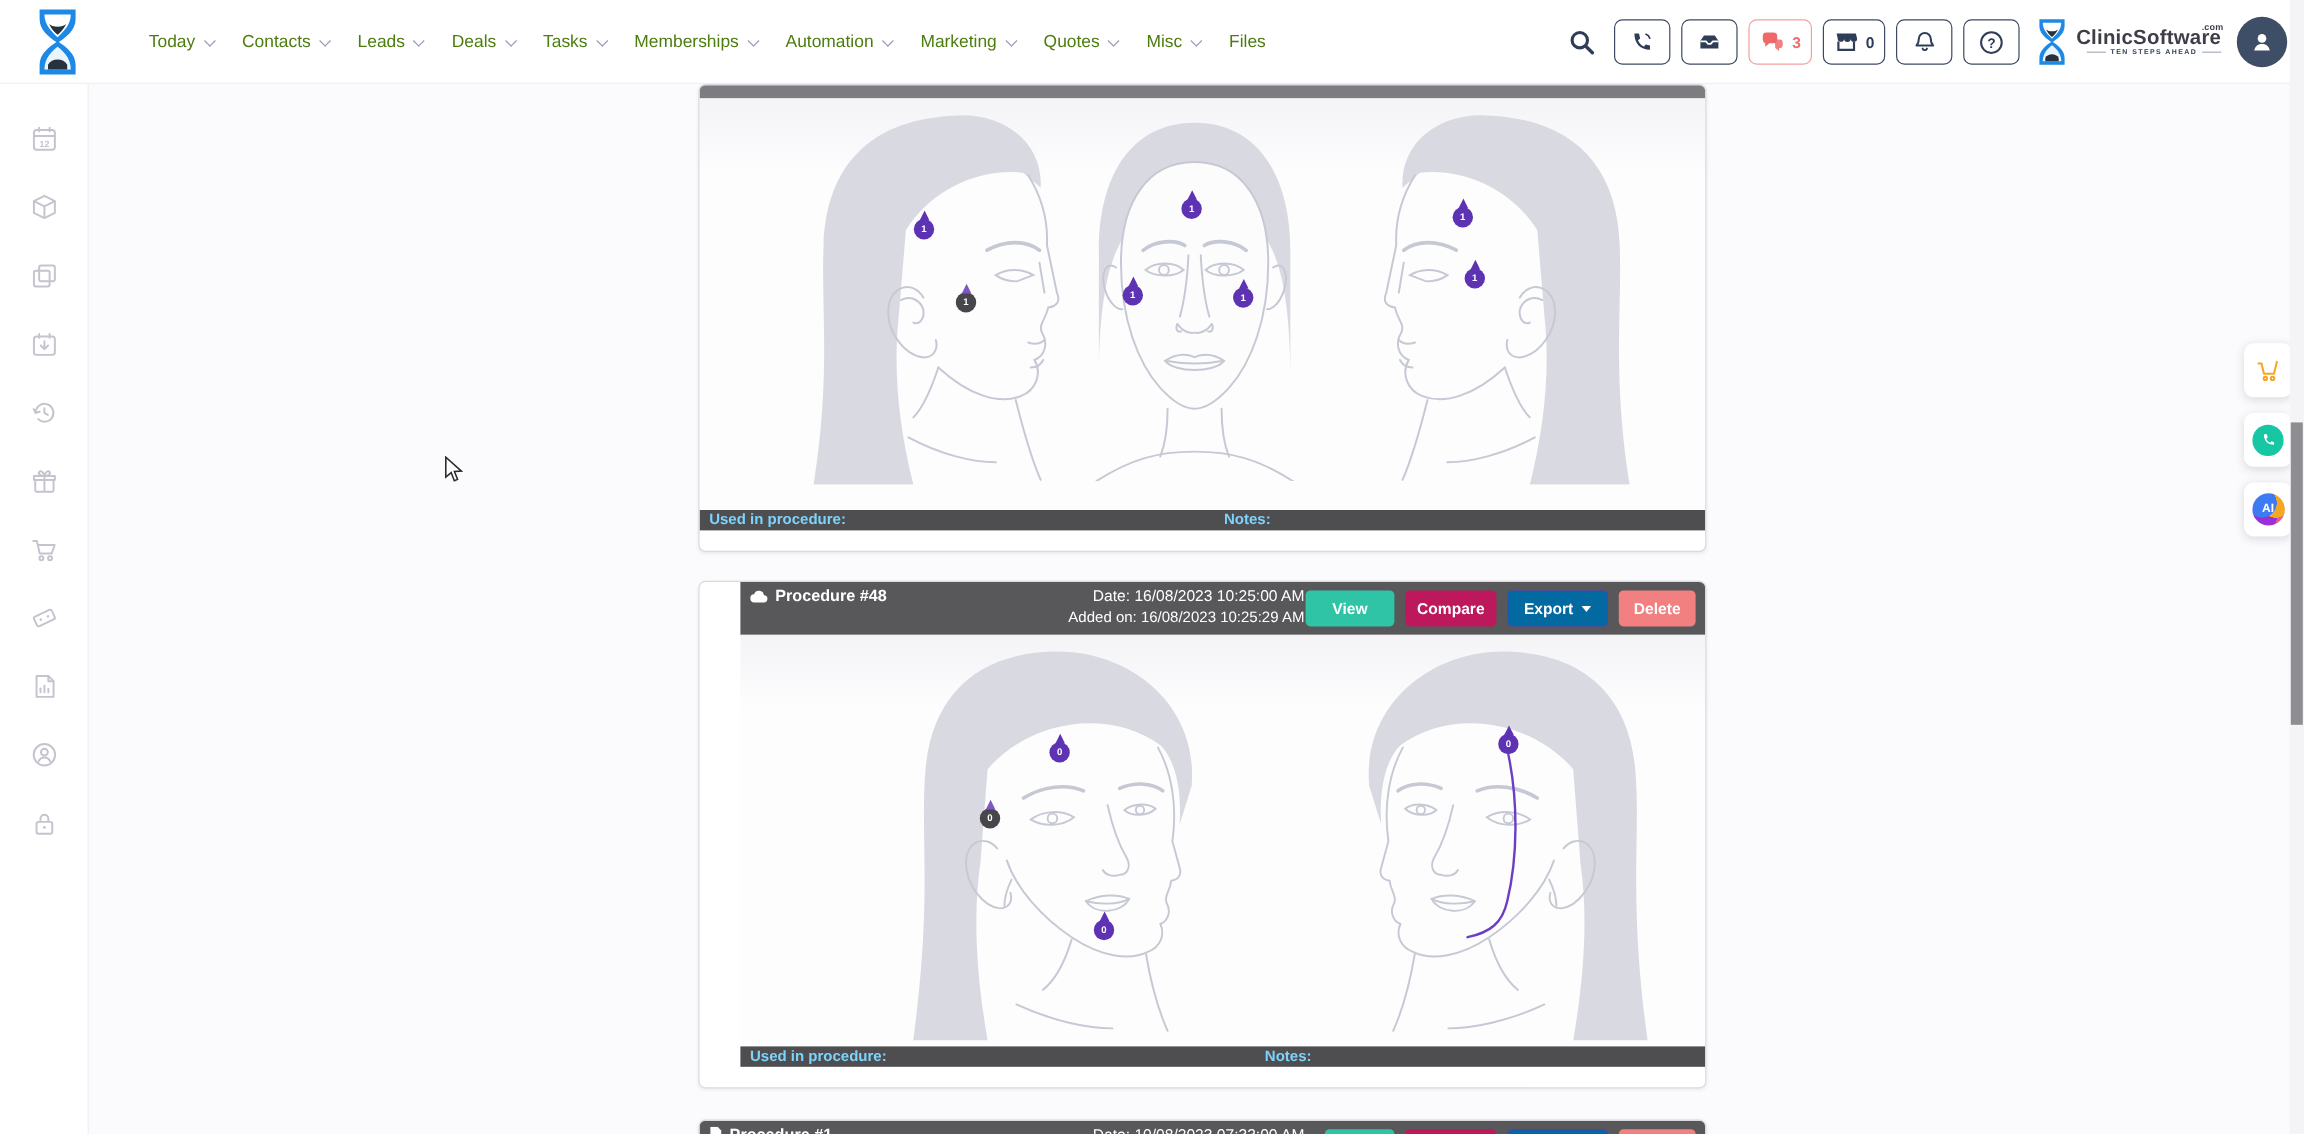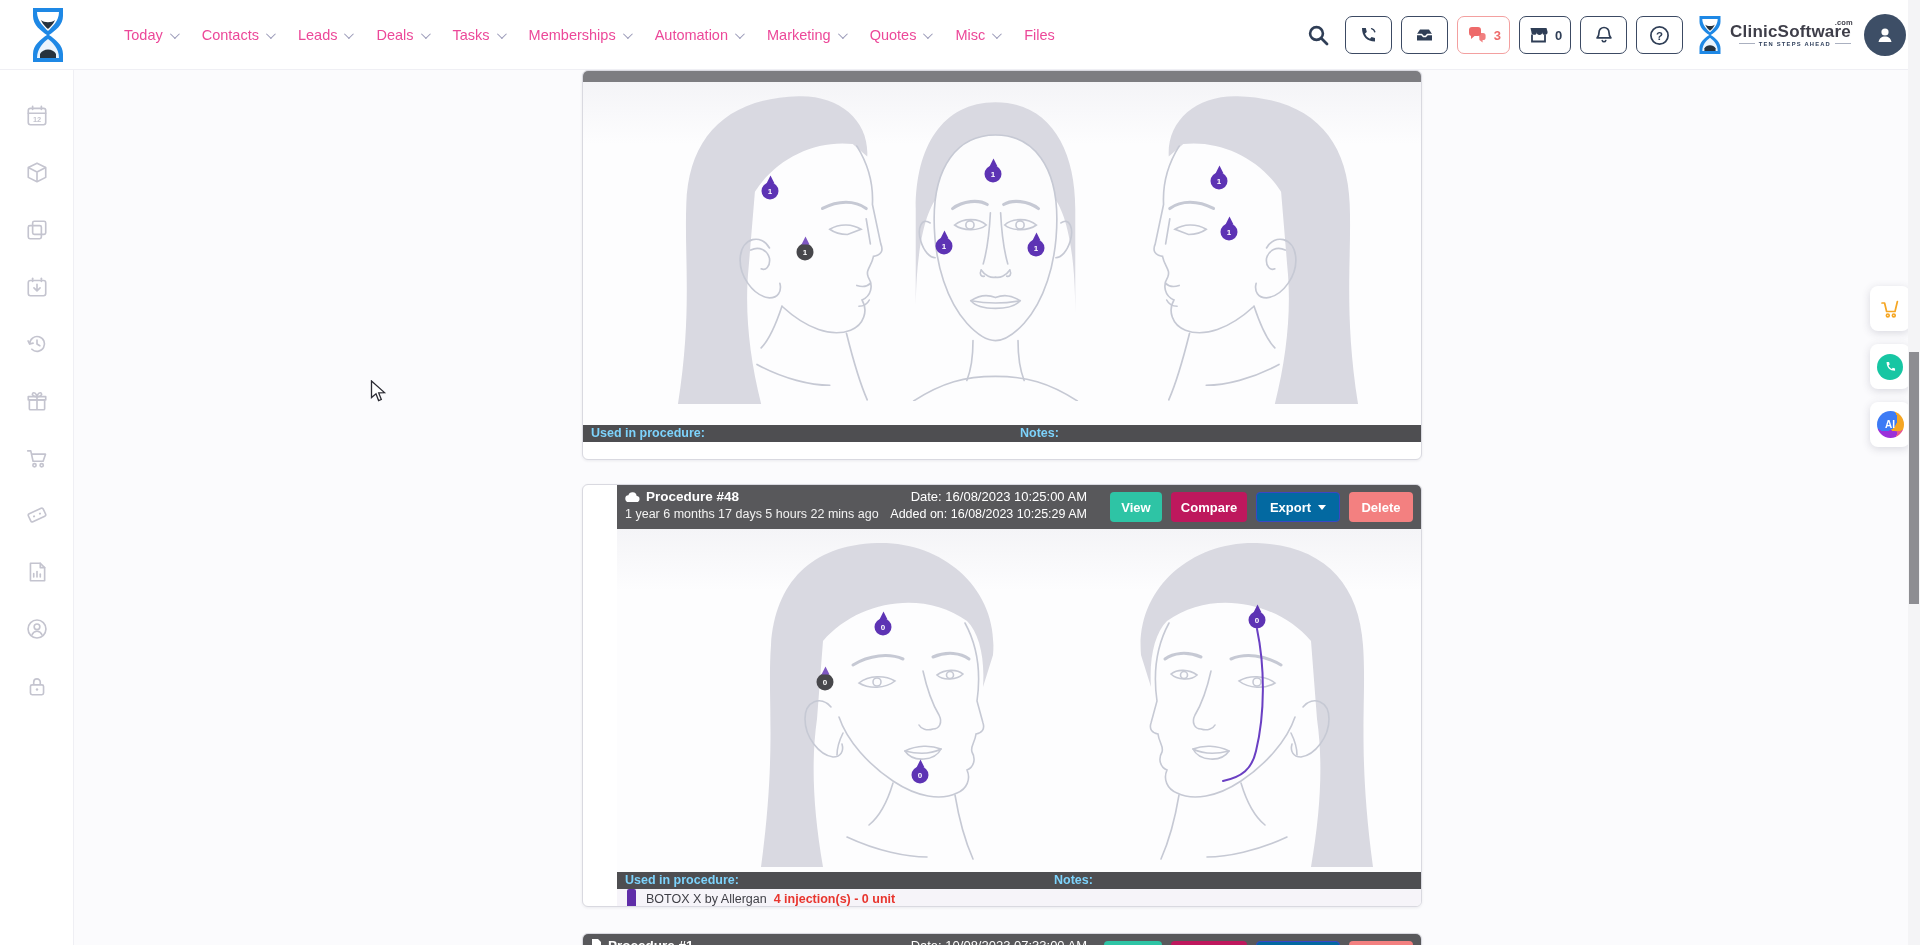--- a/index.html
+++ b/index.html
@@ -5,21 +5,21 @@
   * { margin:0; padding:0; box-sizing:border-box; }
   html,body { width:1920px; height:945px; overflow:hidden; background:#fff;
     font-family:"Liberation Sans", sans-serif; }
   .stage { position:absolute; inset:0; width:1920px; height:945px; background:#fbfbfd; }
 
   
   .topnav { position:absolute; left:0; top:0; width:1920px; height:70px; background:#fff;
     border-bottom:1px solid #efeff4; z-index:20; }
   .brand-logo-main { position:absolute; left:28px; top:7px; width:40px; height:56px; }
   .menu { position:absolute; left:124px; top:0; height:70px; display:flex; align-items:center; gap:25px; }
-  .menu-item { display:flex; align-items:center; gap:7px; font-size:14.5px; color:#ec4899; cursor:pointer; white-space:nowrap; }
+  .menu-item { display:flex; align-items:center; gap:7px; font-size:14.5px; color:#4d7c0f; cursor:pointer; white-space:nowrap; }
   .chev { width:7px; height:7px; border-right:1.6px solid #9a9ab8; border-bottom:1.6px solid #9a9ab8;
     transform:rotate(45deg) translateY(-2px); display:inline-block; }
   .nav-right { position:absolute; right:14px; top:0; height:70px; display:flex; align-items:center; gap:9px; }
   .icon-search { color:#2f3e56; margin-right:6px; cursor:pointer; }
   .nav-btn { height:38px; min-width:47px; padding:0 8px; border:1.7px solid #3c4a63; border-radius:7px;
     background:#fff; display:flex; align-items:center; justify-content:center; gap:6px; color:#2f3e56;
     font-size:13px; font-weight:bold; cursor:pointer; }
   .nav-btn.alert { border-color:#f3a0a0; color:#ee6a6a; }
   .nav-btn.alert .cnt { color:#ee6a6a; }
   .brand { display:flex; align-items:center; gap:6px; margin:0 4px; cursor:pointer; }
@@ -44,21 +44,21 @@
   .card-hd { height:44px; background:#58585b; color:#fff; position:relative; padding:4px 8px; }
   .hd-title { display:flex; align-items:center; gap:6px; font-size:13.5px; font-weight:bold; }
   .hd-age { font-size:12.5px; margin-top:3px; color:#f2f2f2; }
   .hd-dates { position:absolute; right:334px; top:4px; text-align:right; }
   .hd-date { font-size:13px; font-weight:normal; }
   .hd-added { font-size:12.5px; margin-top:3px; }
   .hd-btns { position:absolute; right:8px; top:7px; display:flex; gap:9px; }
   .btn { height:30px; border:none; border-radius:4px; color:#fff; font-size:13px; font-weight:bold;
     font-family:"Liberation Sans",sans-serif; display:flex; align-items:center; justify-content:center;
     gap:7px; cursor:pointer; padding:0 14px; }
-  .btn-view { background:#2ec4a5; width:52px; }
+  .btn-view { background:#2ec4a5; width:74px; }
   .btn-compare { background:#be185d; width:76px; }
   .btn-export { background:#0369a1; border:1px solid #3b47c4; width:84px; }
   .btn-delete { background:#f38080; width:64px; }
   .caret { width:0; height:0; border-left:4px solid transparent; border-right:4px solid transparent;
     border-top:5px solid #fff; display:inline-block; }
   .img-area { position:relative; height:343px; background:linear-gradient(#f4f4f7,#fdfdfe 18%); }
   .ft-bar { height:17px; background:#4e4e51; color:#7dd3fc; position:relative; }
   .ft-bar span { position:absolute; top:1px; font-size:12.5px; font-weight:bold; }
   .ft-used { left:8px; } .ft-notes { left:437px; }
   .item-row { height:19px; background:#f6f4f9; display:flex; align-items:center; position:relative; }
@@ -412,21 +412,20 @@
   </div>
 
   <div class="card" style="top:484px; height:423px;padding-left:34px;">
     <div class="card-hd">
       <div class="hd-title">
         <svg width="15" height="12" viewBox="0 0 15 12">
           <path d="M4 11 a3.4 3.4 0 0 1 -.6 -6.8 A4.3 4.3 0 0 1 11.7 5 a2.9 2.9 0 0 1 -.4 6 Z" fill="#fff"></path>
         </svg>
         <span>Procedure #48</span>
       </div>
-      <div class="hd-age">1 year 6 months 17 days 5 hours 22 mins ago</div>
       <div class="hd-dates">
         <div class="hd-date">Date: 16/08/2023 10:25:00 AM</div>
         <div class="hd-added">Added on: 16/08/2023 10:25:29 AM</div>
       </div>
       <div class="hd-btns">
         <button class="btn btn-view">View</button>
         <button class="btn btn-compare">Compare</button>
         <button class="btn btn-export">
           <span>Export</span>
           <i class="caret"></i>
@@ -446,25 +445,20 @@
       </svg>
     <div class="marker purple" style="left: 266px; top: 98px;">0</div>
         <div class="marker dark" style="left: 208px; top: 153px;">0</div>
         <div class="marker purple" style="left: 303px; top: 246px;">0</div>
         <div class="marker purple" style="left: 640px; top: 91px;">0</div>
       </div>
     <div class="ft-bar">
       <span class="ft-used">Used in procedure:</span>
       <span class="ft-notes">Notes:</span>
     </div>
-    <div class="item-row">
-      <span class="item-chip"></span>
-      <span class="item-name">BOTOX X by Allergan</span>
-      <span class="item-detail">4 injection(s) - 0 unit</span>
-    </div>
   </div>
 
   <div class="card" style="top:933px; height:100px;">
     <div class="card-hd">
       <div class="hd-title">
         <svg width="11" height="13" viewBox="0 0 11 13">
           <path d="M1 0 H7 L10 3 V13 H1 Z" fill="#fff"></path>
         </svg>
         <span>Procedure #1</span>
       </div>

